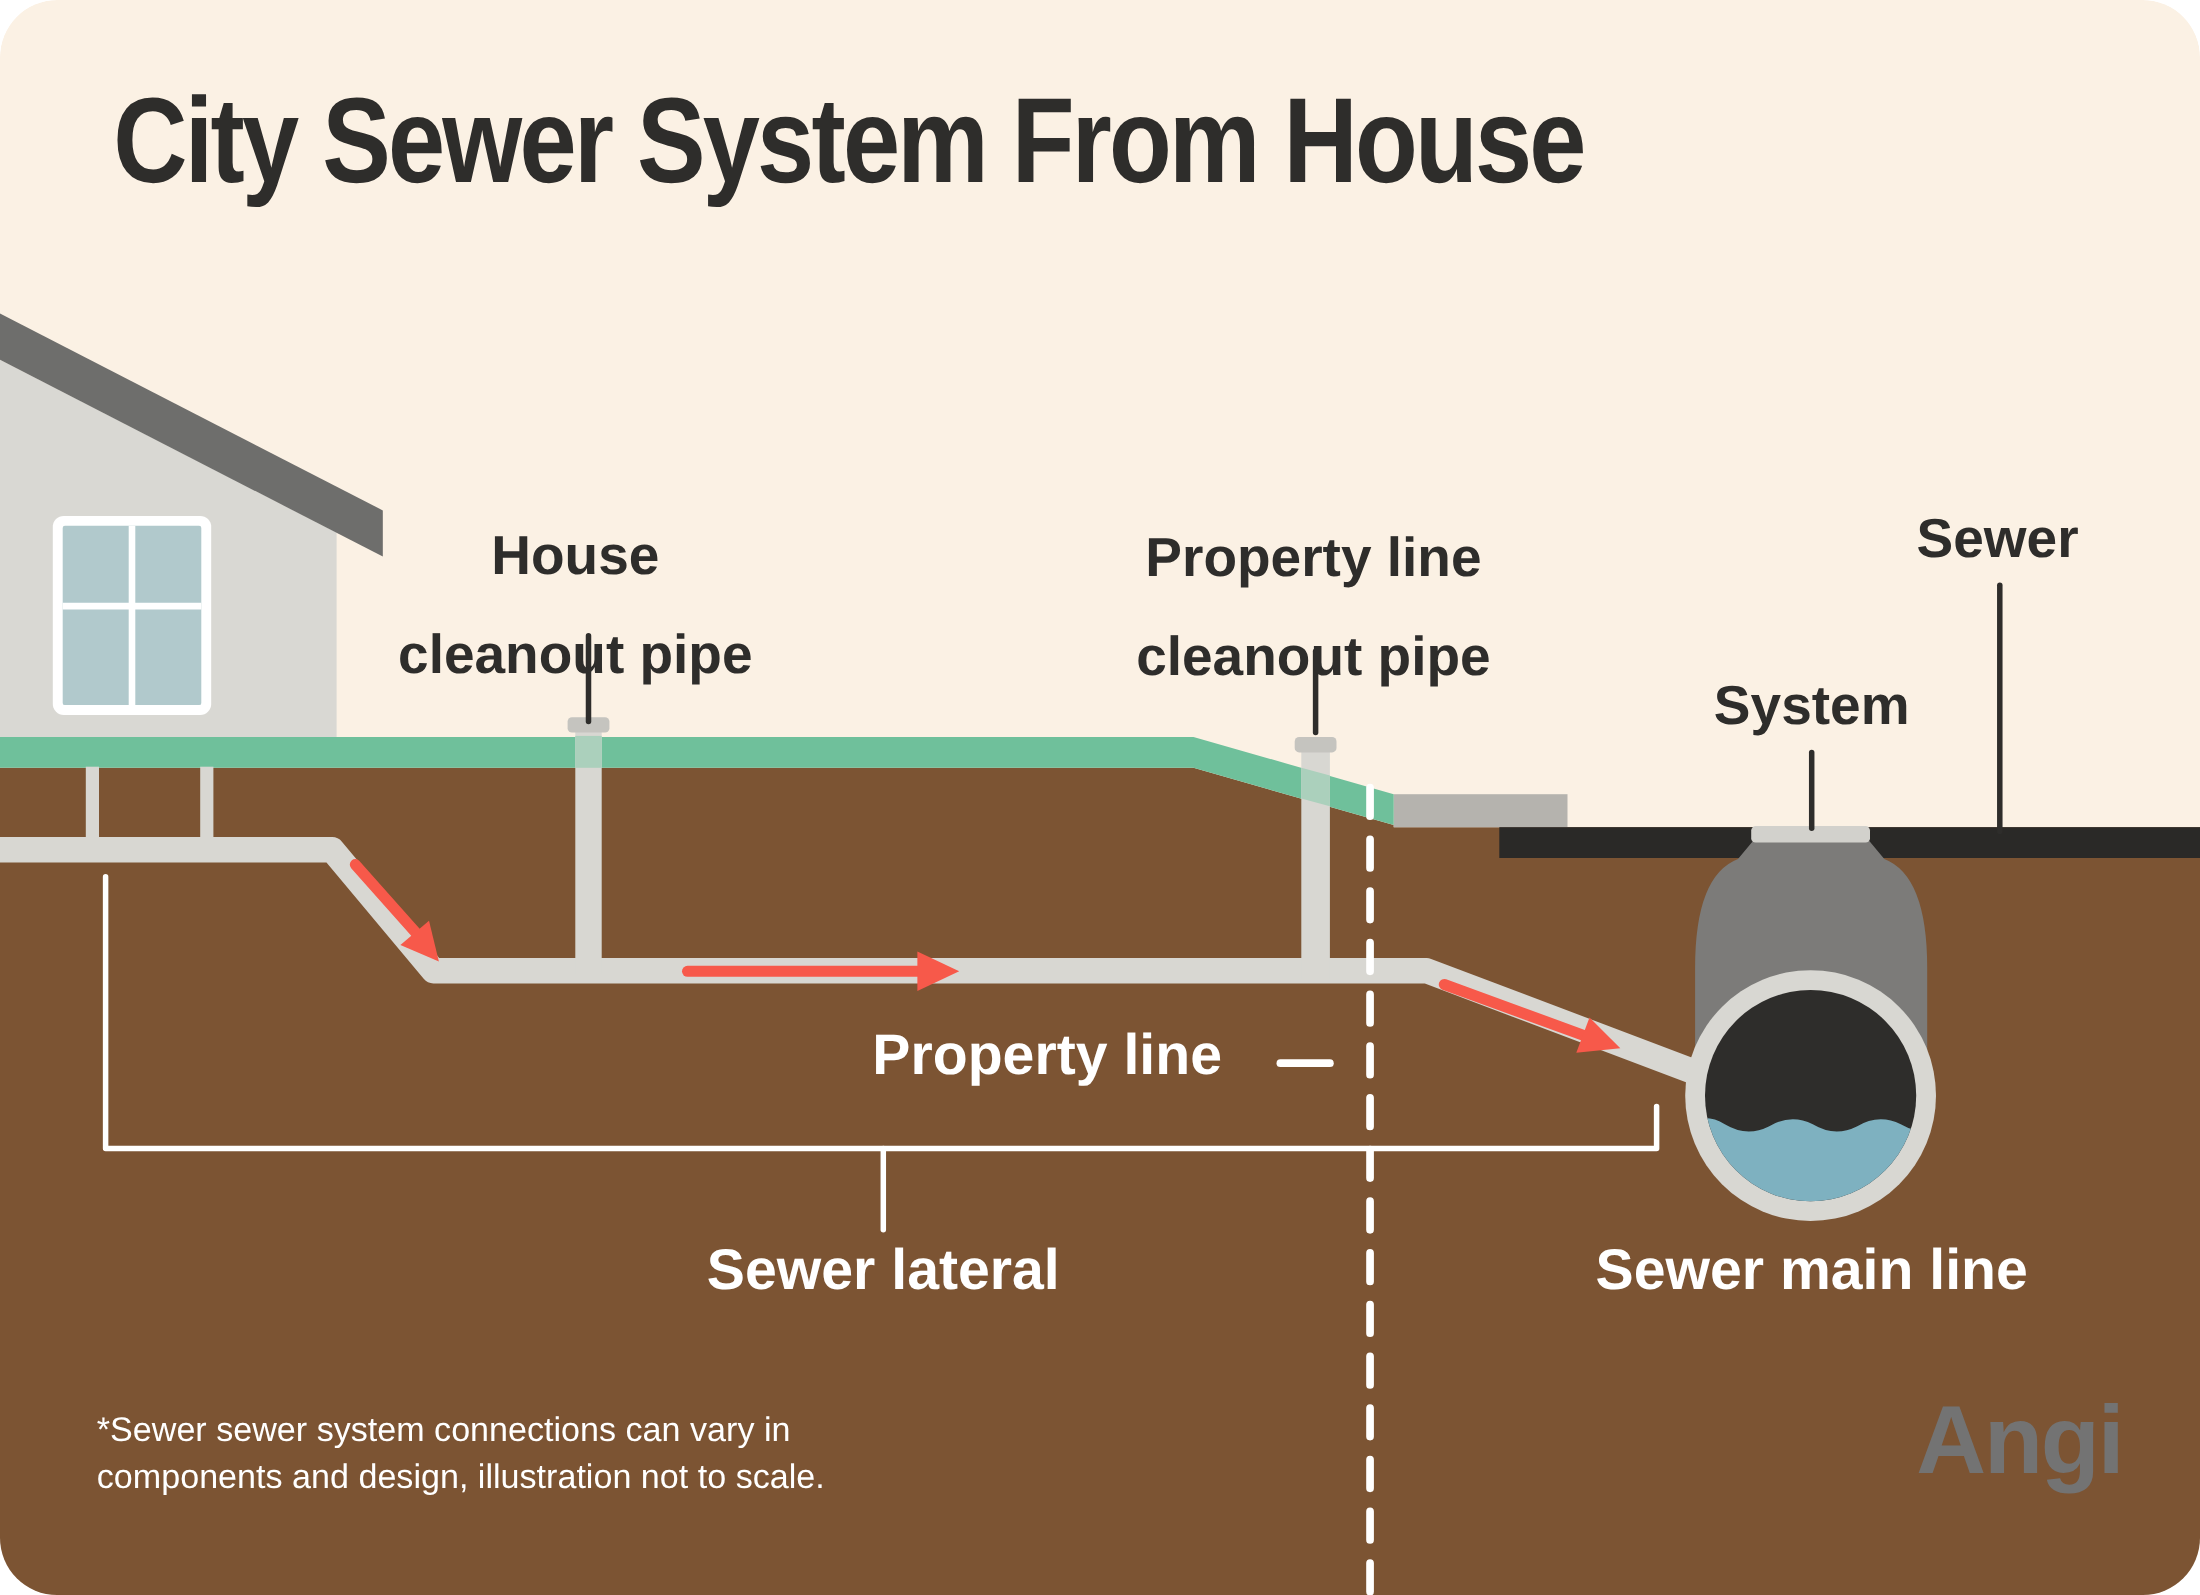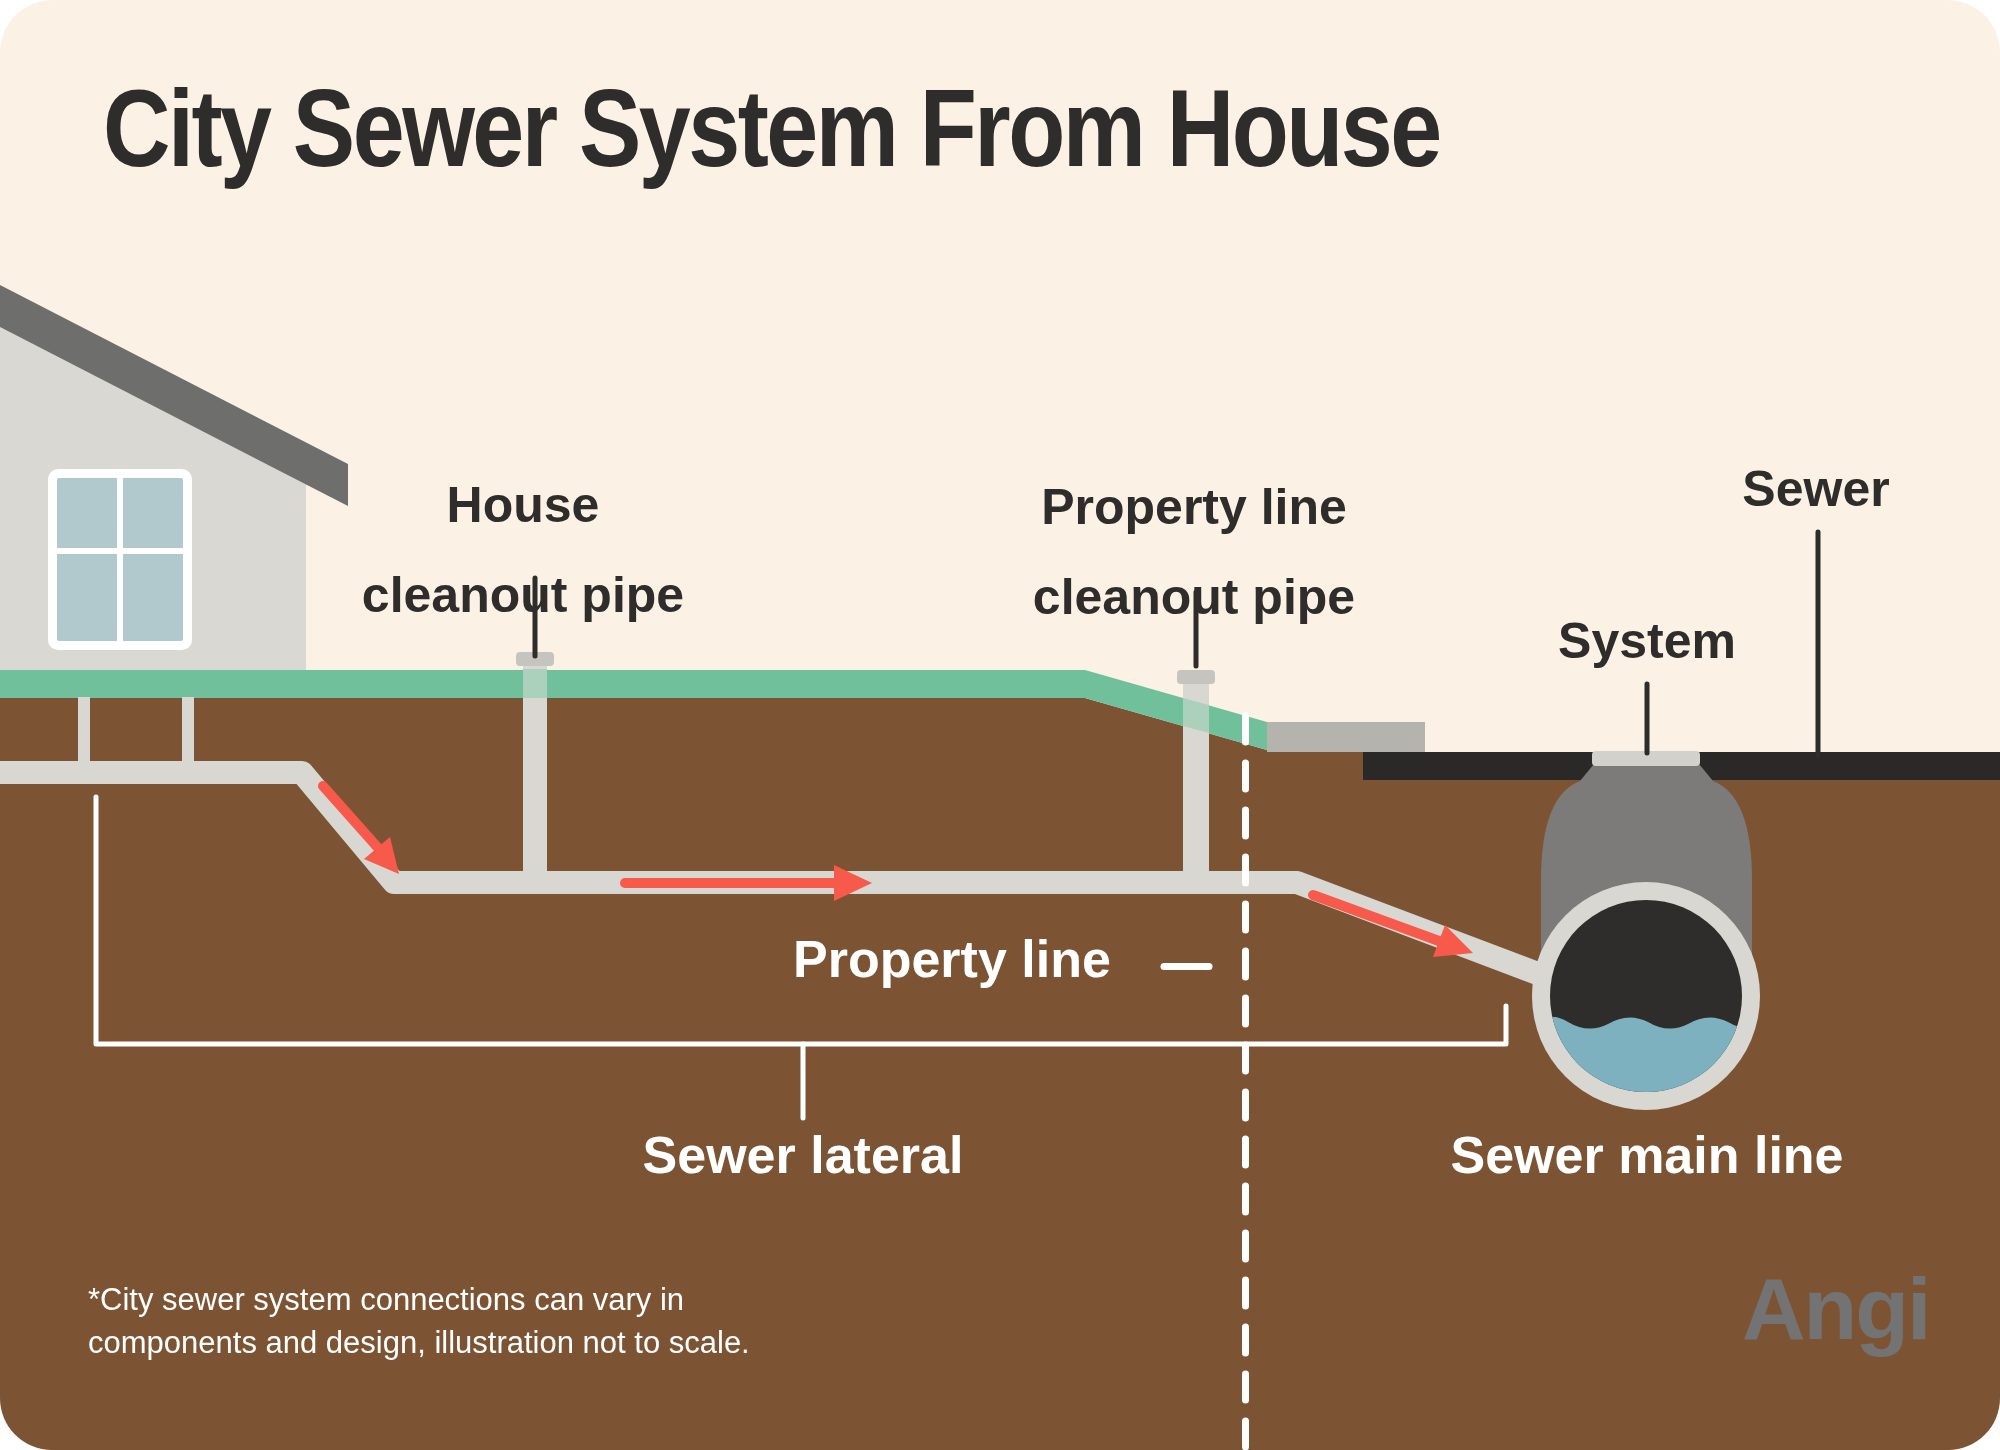--- a/index.html
+++ b/index.html
@@ -131,19 +131,19 @@
 
   <div class="lbl lbl-center" style="left:1647px;top:610px;">System</div>
 
   <div class="lbl lbl-white" style="left:793px;top:928px;">Property line</div>
 
   <div class="lbl lbl-center lbl-white" style="left:803px;top:1124px;">Sewer lateral</div>
 
   <div class="lbl lbl-center lbl-white" style="left:1647px;top:1124px;">Sewer main line</div>
 
   <div class="footnote">
-    <span style="display:block">*City sewer system connections can vary in</span>
+    <span style="display:block">*Sewer sewer system connections can vary in</span>
     <span style="display:block">components and design, illustration not to scale.</span>
   </div>
 
   <div class="logo">Angi</div>
 
 </div>
 
 </body></html>

